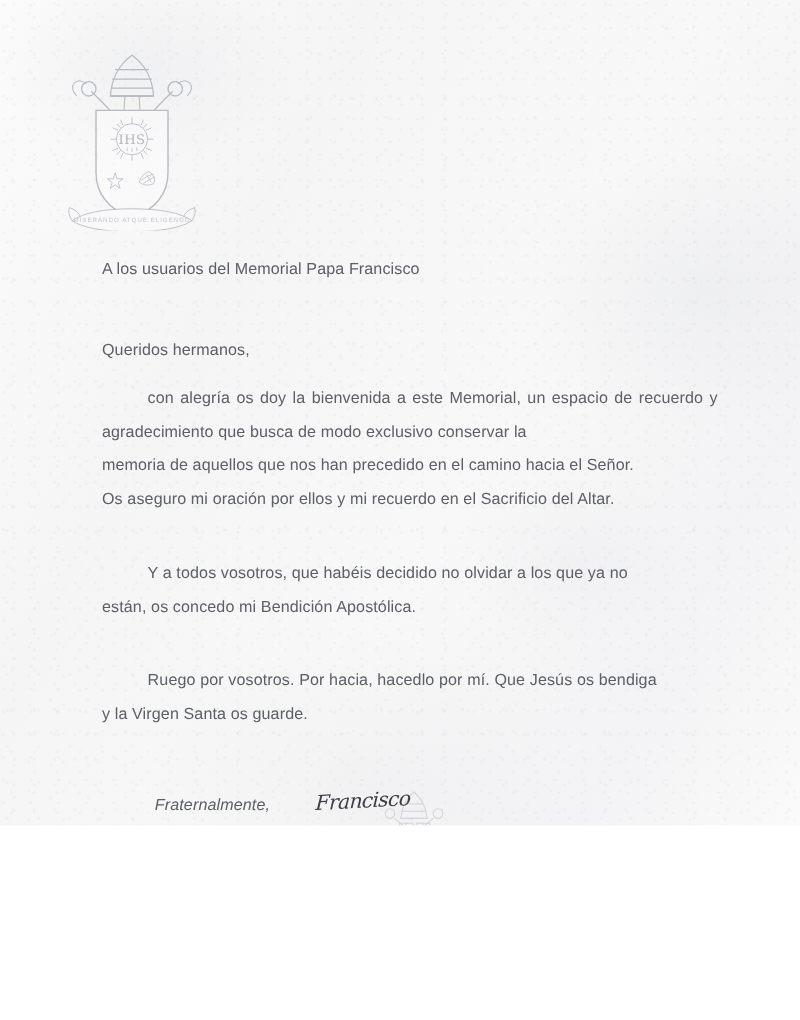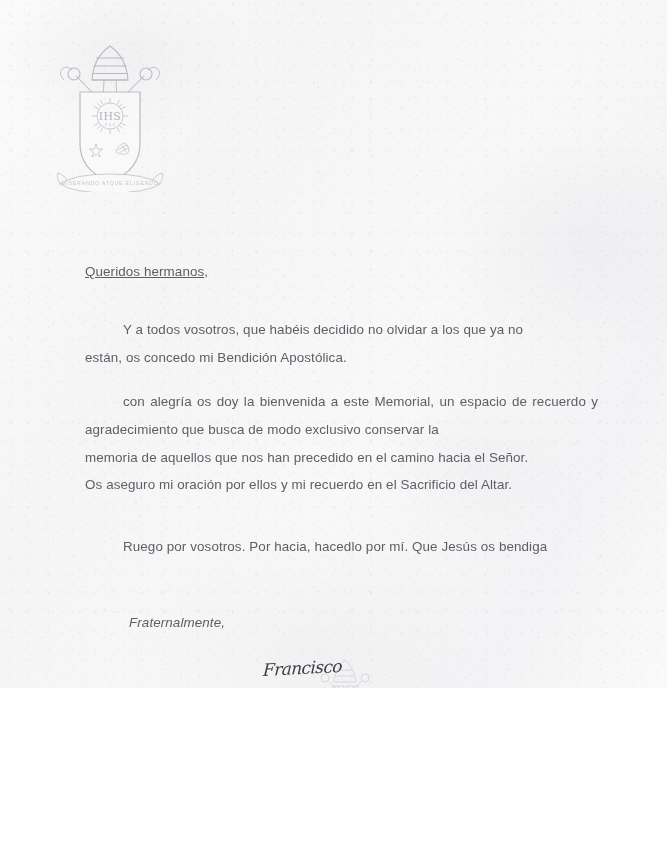--- a/index.html
+++ b/index.html
@@ -63,21 +63,20 @@
   .salutation-to {
     margin: 0;
     line-height: 1.5;
     letter-spacing: 0.1px;
   }
 
   .greeting {
     margin: 48px 0 0 0;
     line-height: 1.5;
     letter-spacing: 0.1px;
-    text-decoration: underline;
   }
 
   .para {
     margin: 18px 0 0 0;
     text-align: justify;
     text-justify: inter-word;
     line-height: 2.08;
     letter-spacing: 0.1px;
   }
   .para.first-block { margin-top: 16px; }
@@ -233,37 +232,39 @@
         <path d="M14 144 q14 -10 50 -10 q36 0 50 10 q-14 9 -50 9 q-36 0 -50 -9 Z" fill="#fbfbfc"></path>
         <path d="M14 144 q-4 -7 -2 -11 q8 3 9 8" fill="none"></path>
         <path d="M114 144 q4 -7 2 -11 q-8 3 -9 8" fill="none"></path>
       </g>
       <text x="64" y="145" text-anchor="middle" font-family="Liberation Sans, sans-serif" font-size="5.2" fill="#9a9ca6" stroke="none" letter-spacing="0.8">MISERANDO ATQUE ELIGENDO</text>
     </svg>
   </div>
 
   <div class="letter">
 
+    <p class="salutation-to">A los usuarios del Memorial Papa Francisco</p>
 
     <p class="greeting">Queridos hermanos,</p>
-
-    <p class="para gap-lg">
-      <span class="indent"></span><span>Y a todos vosotros, que habéis decidido no olvidar a los que ya no</span>
-      <span class="nostretch">están, os concedo mi Bendición Apostólica.</span>
-    </p>
 
     <p class="para first-block">
       <span class="indent"></span><span>con alegría os doy la bienvenida a este Memorial, un espacio de</span>
       <span>recuerdo y agradecimiento que busca de modo exclusivo conservar la</span>
       <span class="nostretch">memoria de aquellos que nos han precedido en el camino hacia el Señor.</span>
       <span class="nostretch">Os aseguro mi oración por ellos y mi recuerdo en el Sacrificio del Altar.</span>
     </p>
 
     <p class="para gap-lg">
+      <span class="indent"></span><span>Y a todos vosotros, que habéis decidido no olvidar a los que ya no</span>
+      <span class="nostretch">están, os concedo mi Bendición Apostólica.</span>
+    </p>
+
+    <p class="para gap-lg">
       <span class="indent"></span><span>Ruego por vosotros. Por hacia, hacedlo por mí. Que Jesús os bendiga</span>
+      <span class="nostretch">y la Virgen Santa os guarde.</span>
     </p>
 
     <p class="closing">Fraternalmente,</p>
   </div>
 
   <div class="signature-block">
 
     <div class="stamp">
       <svg viewBox="0 0 180 110" xmlns="http://www.w3.org/2000/svg">
         <defs>

